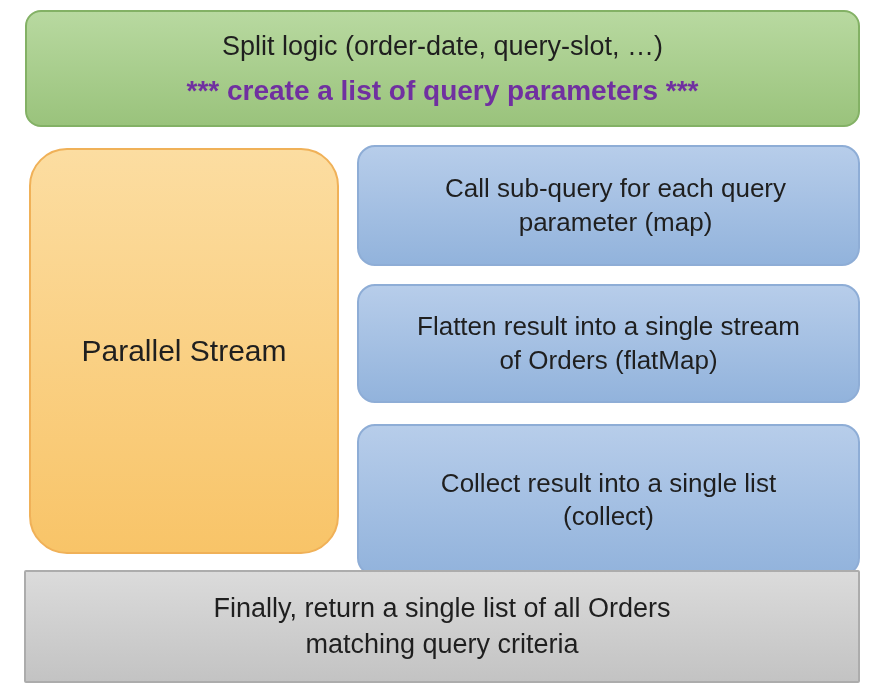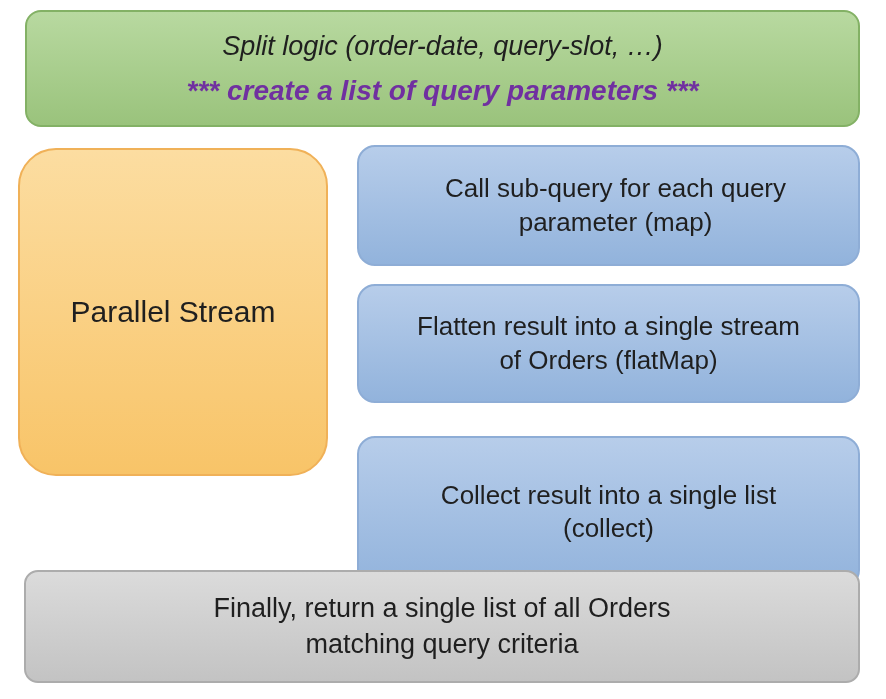--- a/index.html
+++ b/index.html
@@ -26,57 +26,56 @@
     text-align: center;
     white-space: pre-line;
   }
   .split-box {
     left: 25px; top: 10px;
     width: 835px; height: 117px;
     border-radius: 16px;
     background: linear-gradient(#b8d9a0, #9ac37c);
     border: 2px solid #83b165;
     gap: 12px;
-    font-style: italic;
   }
   .split-title {
     font-size: 27px;
     line-height: 1.2;
     color: #1f1f1f;
   }
   .split-subtitle {
     font-size: 28px;
     line-height: 1.2;
     font-weight: bold;
     color: #7030a0;
   }
   .parallel-box {
-    left: 18px; top: 148px;
-    width: 310px; height: 328px;
+    left: 29px; top: 148px;
+    width: 310px; height: 406px;
     border-radius: 38px;
     background: linear-gradient(#fcdda1, #f8c468);
     border: 2px solid #f0b158;
     font-size: 30px;
   }
   .step-box {
     left: 357px;
     width: 503px;
     border-radius: 18px;
     background: linear-gradient(#b7cdea, #92b3dc);
     border: 2px solid #8eadd6;
     font-size: 26px;
     line-height: 1.28;
   }
   .step-1 { top: 145px; height: 121px; padding-left: 14px; }
   .step-2 { top: 284px; height: 119px; }
-  .step-3 { top: 436px; height: 152px; }
+  .step-3 { top: 424px; height: 152px; }
   .final-box {
     left: 24px; top: 570px;
     width: 836px; height: 113px;
-    border-radius: 14px;
+    border-radius: 2px;
     background: linear-gradient(#dbdbdb, #c3c3c3);
     border: 2px solid #acacac;
     font-size: 27px;
     line-height: 1.3;
   }
 </style>
 </head>
 <body>
 
 <div class="canvas">

